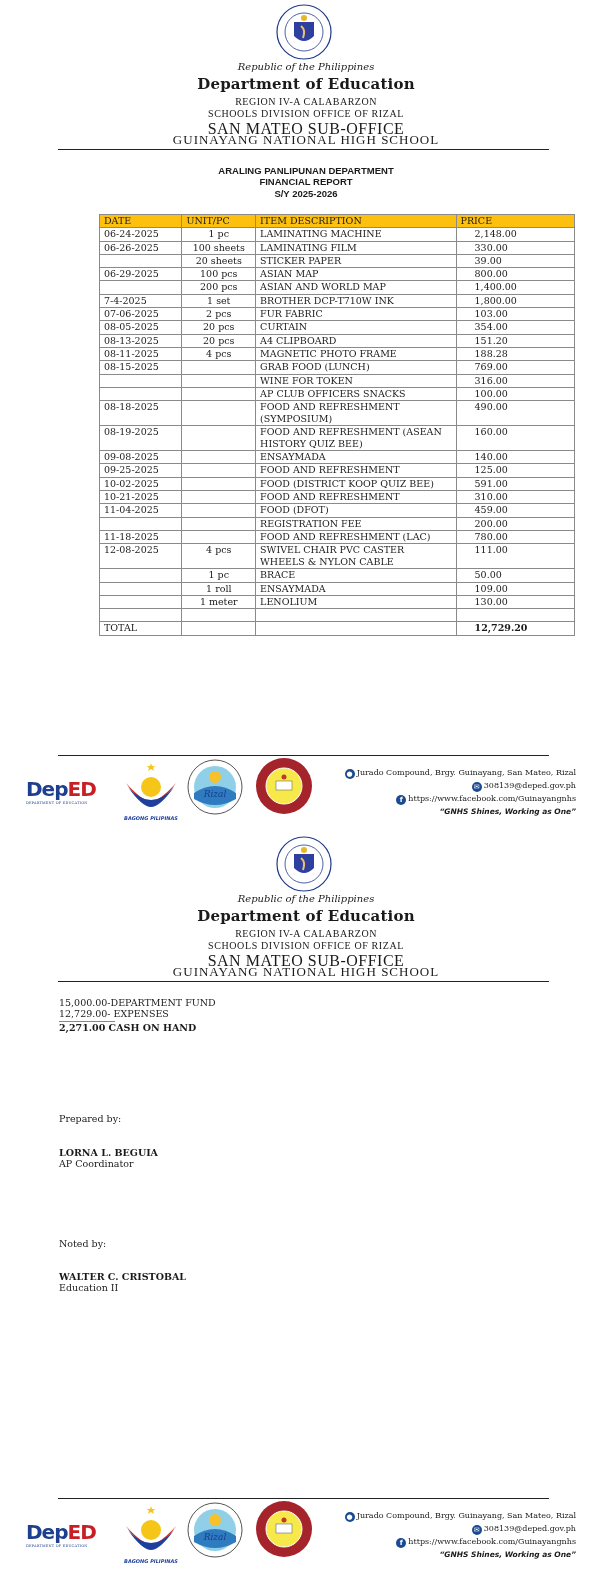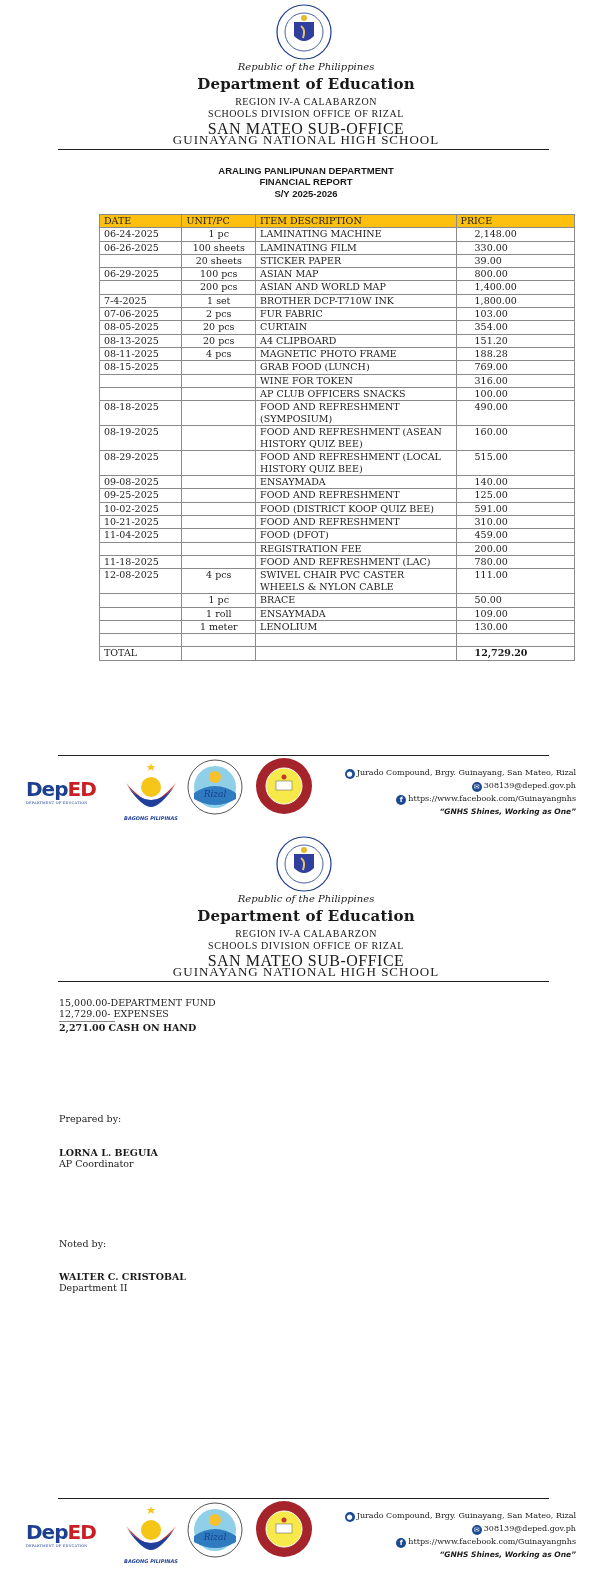--- a/index.html
+++ b/index.html
@@ -164,26 +164,20 @@
           <td>08-18-2025</td>
           <td class="unit"></td>
           <td>FOOD AND REFRESHMENT (SYMPOSIUM)</td>
           <td class="price">490.00</td>
         </tr>
         <tr>
           <td>08-19-2025</td>
           <td class="unit"></td>
           <td>FOOD AND REFRESHMENT (ASEAN HISTORY QUIZ BEE)</td>
           <td class="price">160.00</td>
-        </tr>
-        <tr>
-          <td>08-29-2025</td>
-          <td class="unit"></td>
-          <td>FOOD AND REFRESHMENT (LOCAL HISTORY QUIZ BEE)</td>
-          <td class="price">515.00</td>
         </tr>
         <tr>
           <td>09-08-2025</td>
           <td class="unit"></td>
           <td>ENSAYMADA</td>
           <td class="price">140.00</td>
         </tr>
         <tr>
           <td>09-25-2025</td>
           <td class="unit"></td>
@@ -318,21 +312,21 @@
   <div class="fund" style="top:216px">12,729.00- EXPENSES</div>
   <div class="fund-rule" style="top:229px"></div>
   <div class="fund bold" style="top:230px">2,271.00 CASH ON HAND</div>
 
   <div class="sig" style="top:321px">Prepared by:</div>
   <div class="sig bold" style="top:355px">LORNA L. BEGUIA</div>
   <div class="sig" style="top:366px">AP Coordinator</div>
 
   <div class="sig" style="top:446px">Noted by:</div>
   <div class="sig bold" style="top:479px">WALTER C. CRISTOBAL</div>
-  <div class="sig" style="top:490px">Department II</div>
+  <div class="sig" style="top:490px">Education II</div>
 
   <div class="footer" style="top:706px">
     <div class="frule"></div>
     <div class="logo-deped">
       <div class="word"><span>Dep</span><span class="ed">ED</span></div>
       <div class="sub">DEPARTMENT OF EDUCATION</div>
     </div>
     <div class="logo-bp">
       <svg width="62" height="50" viewBox="0 0 62 50">
         <circle cx="31" cy="26" r="10" fill="#f5c518"></circle>

